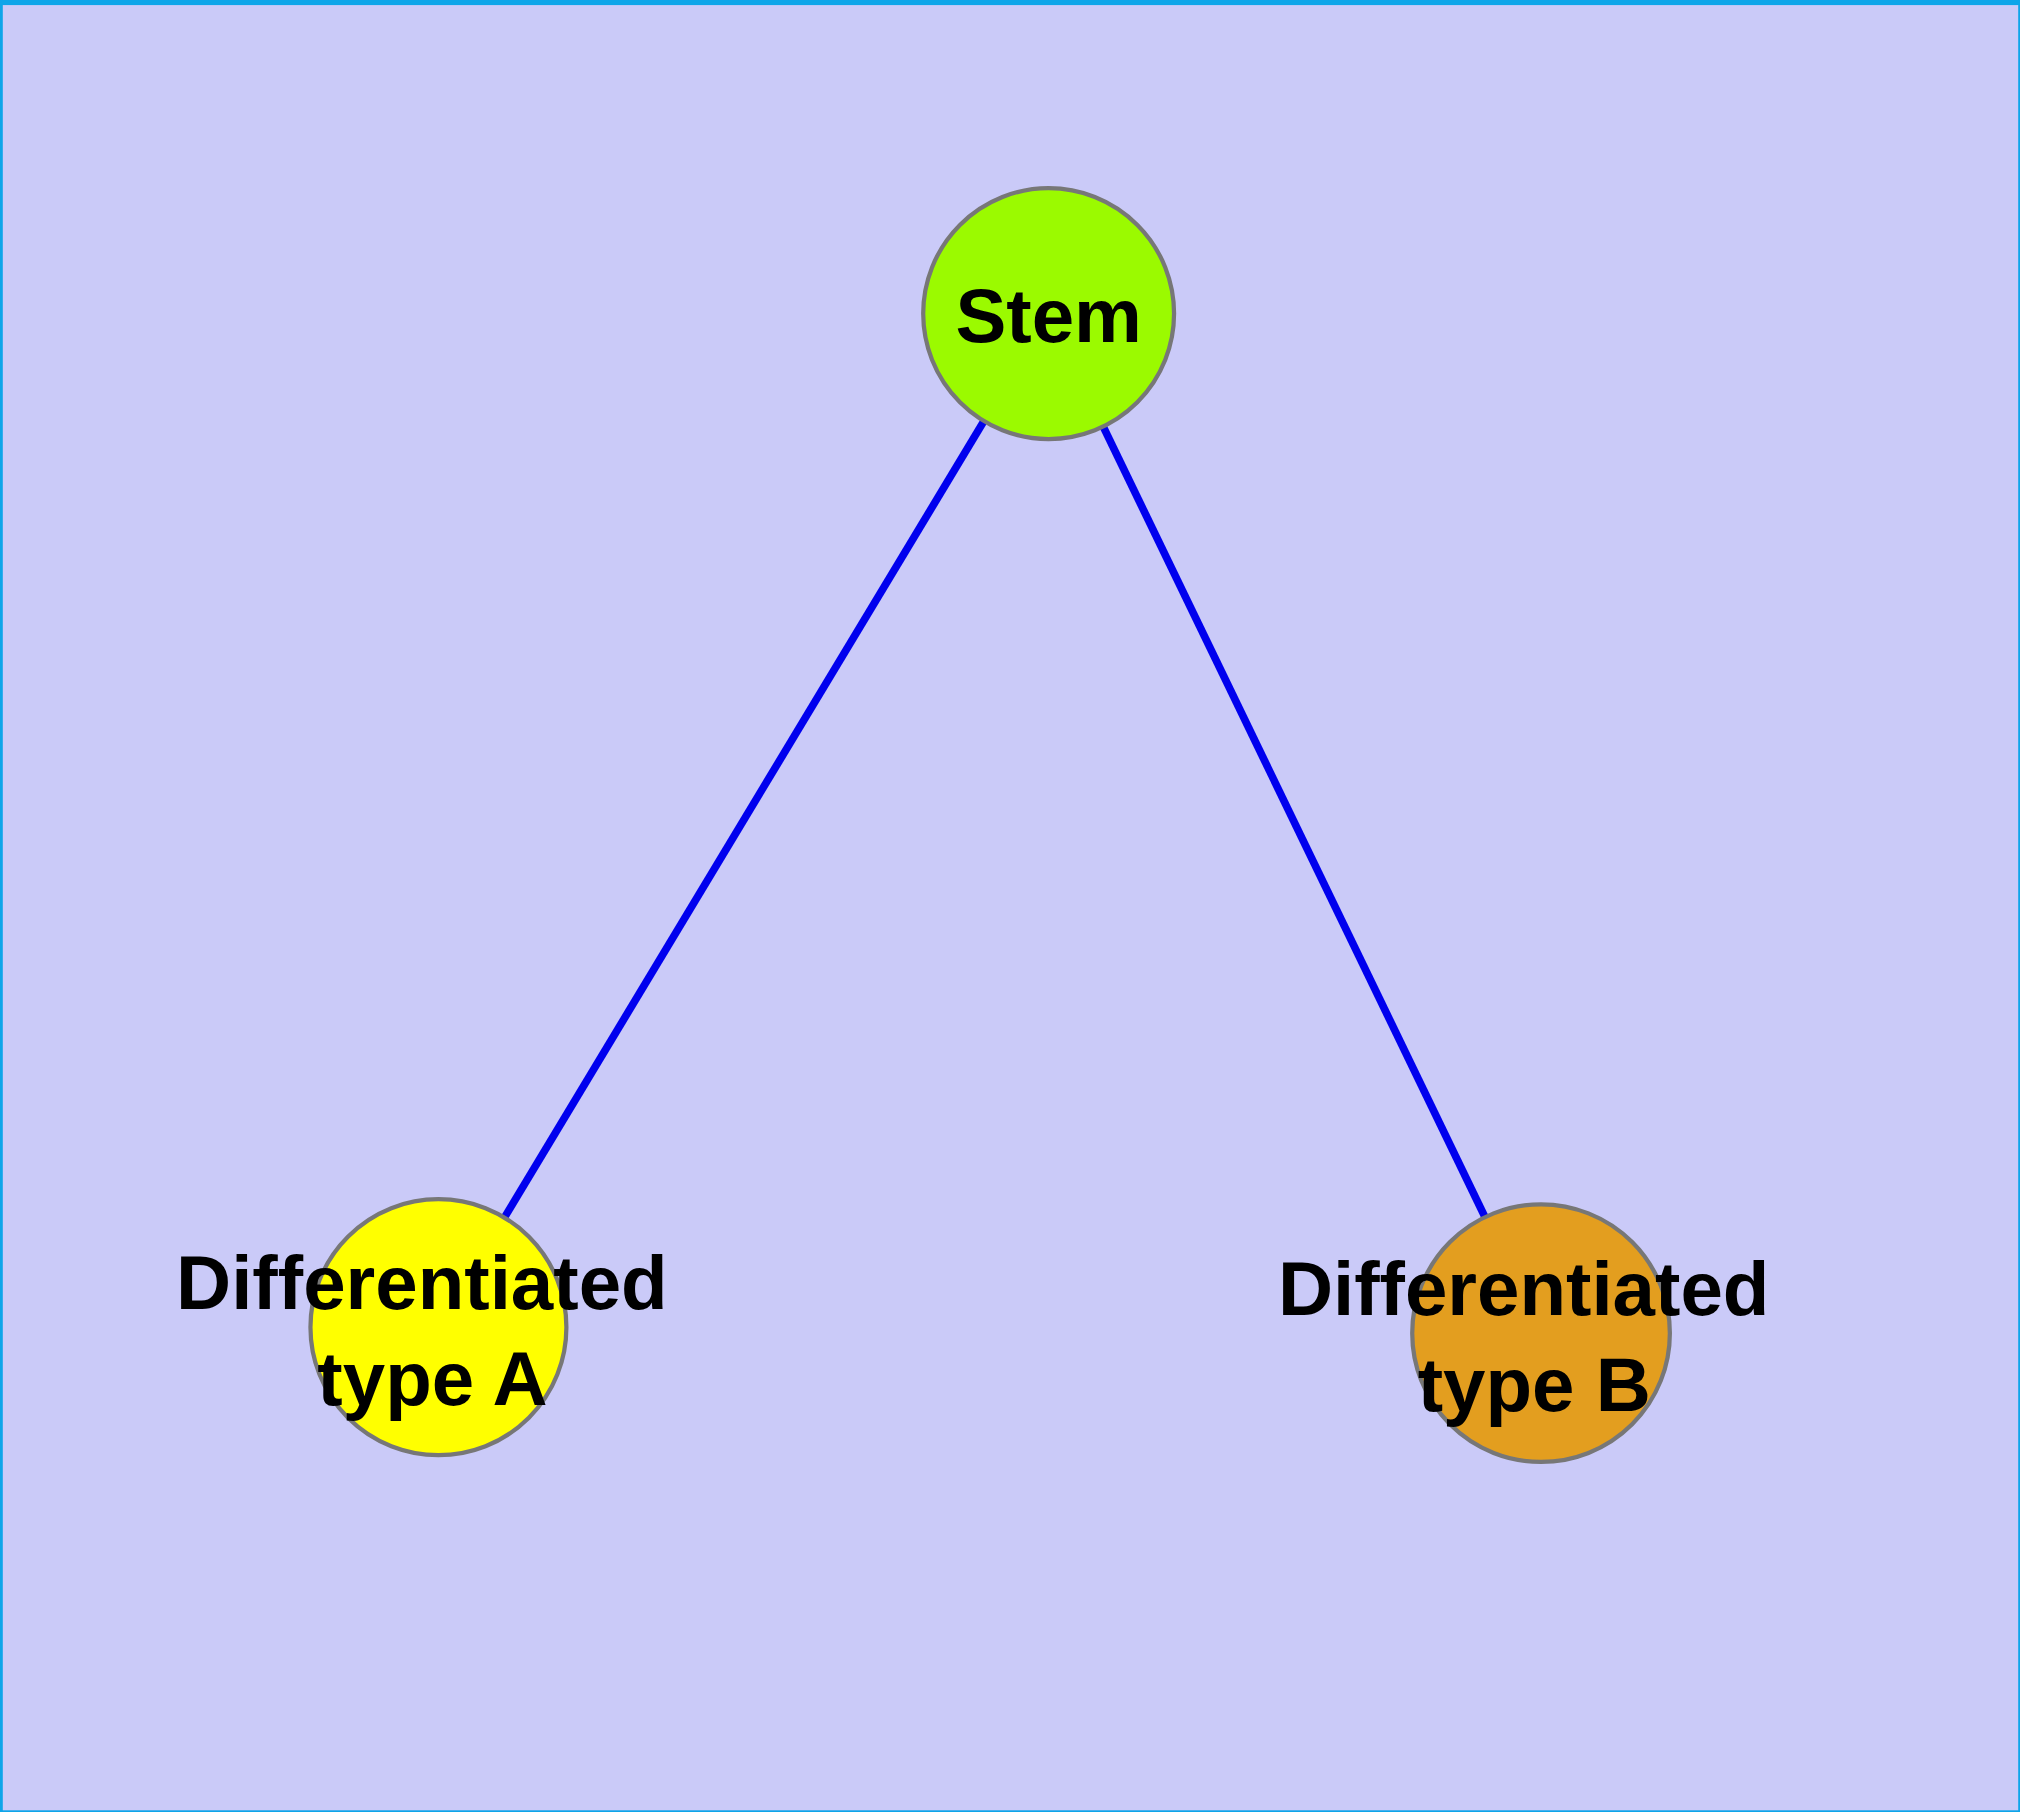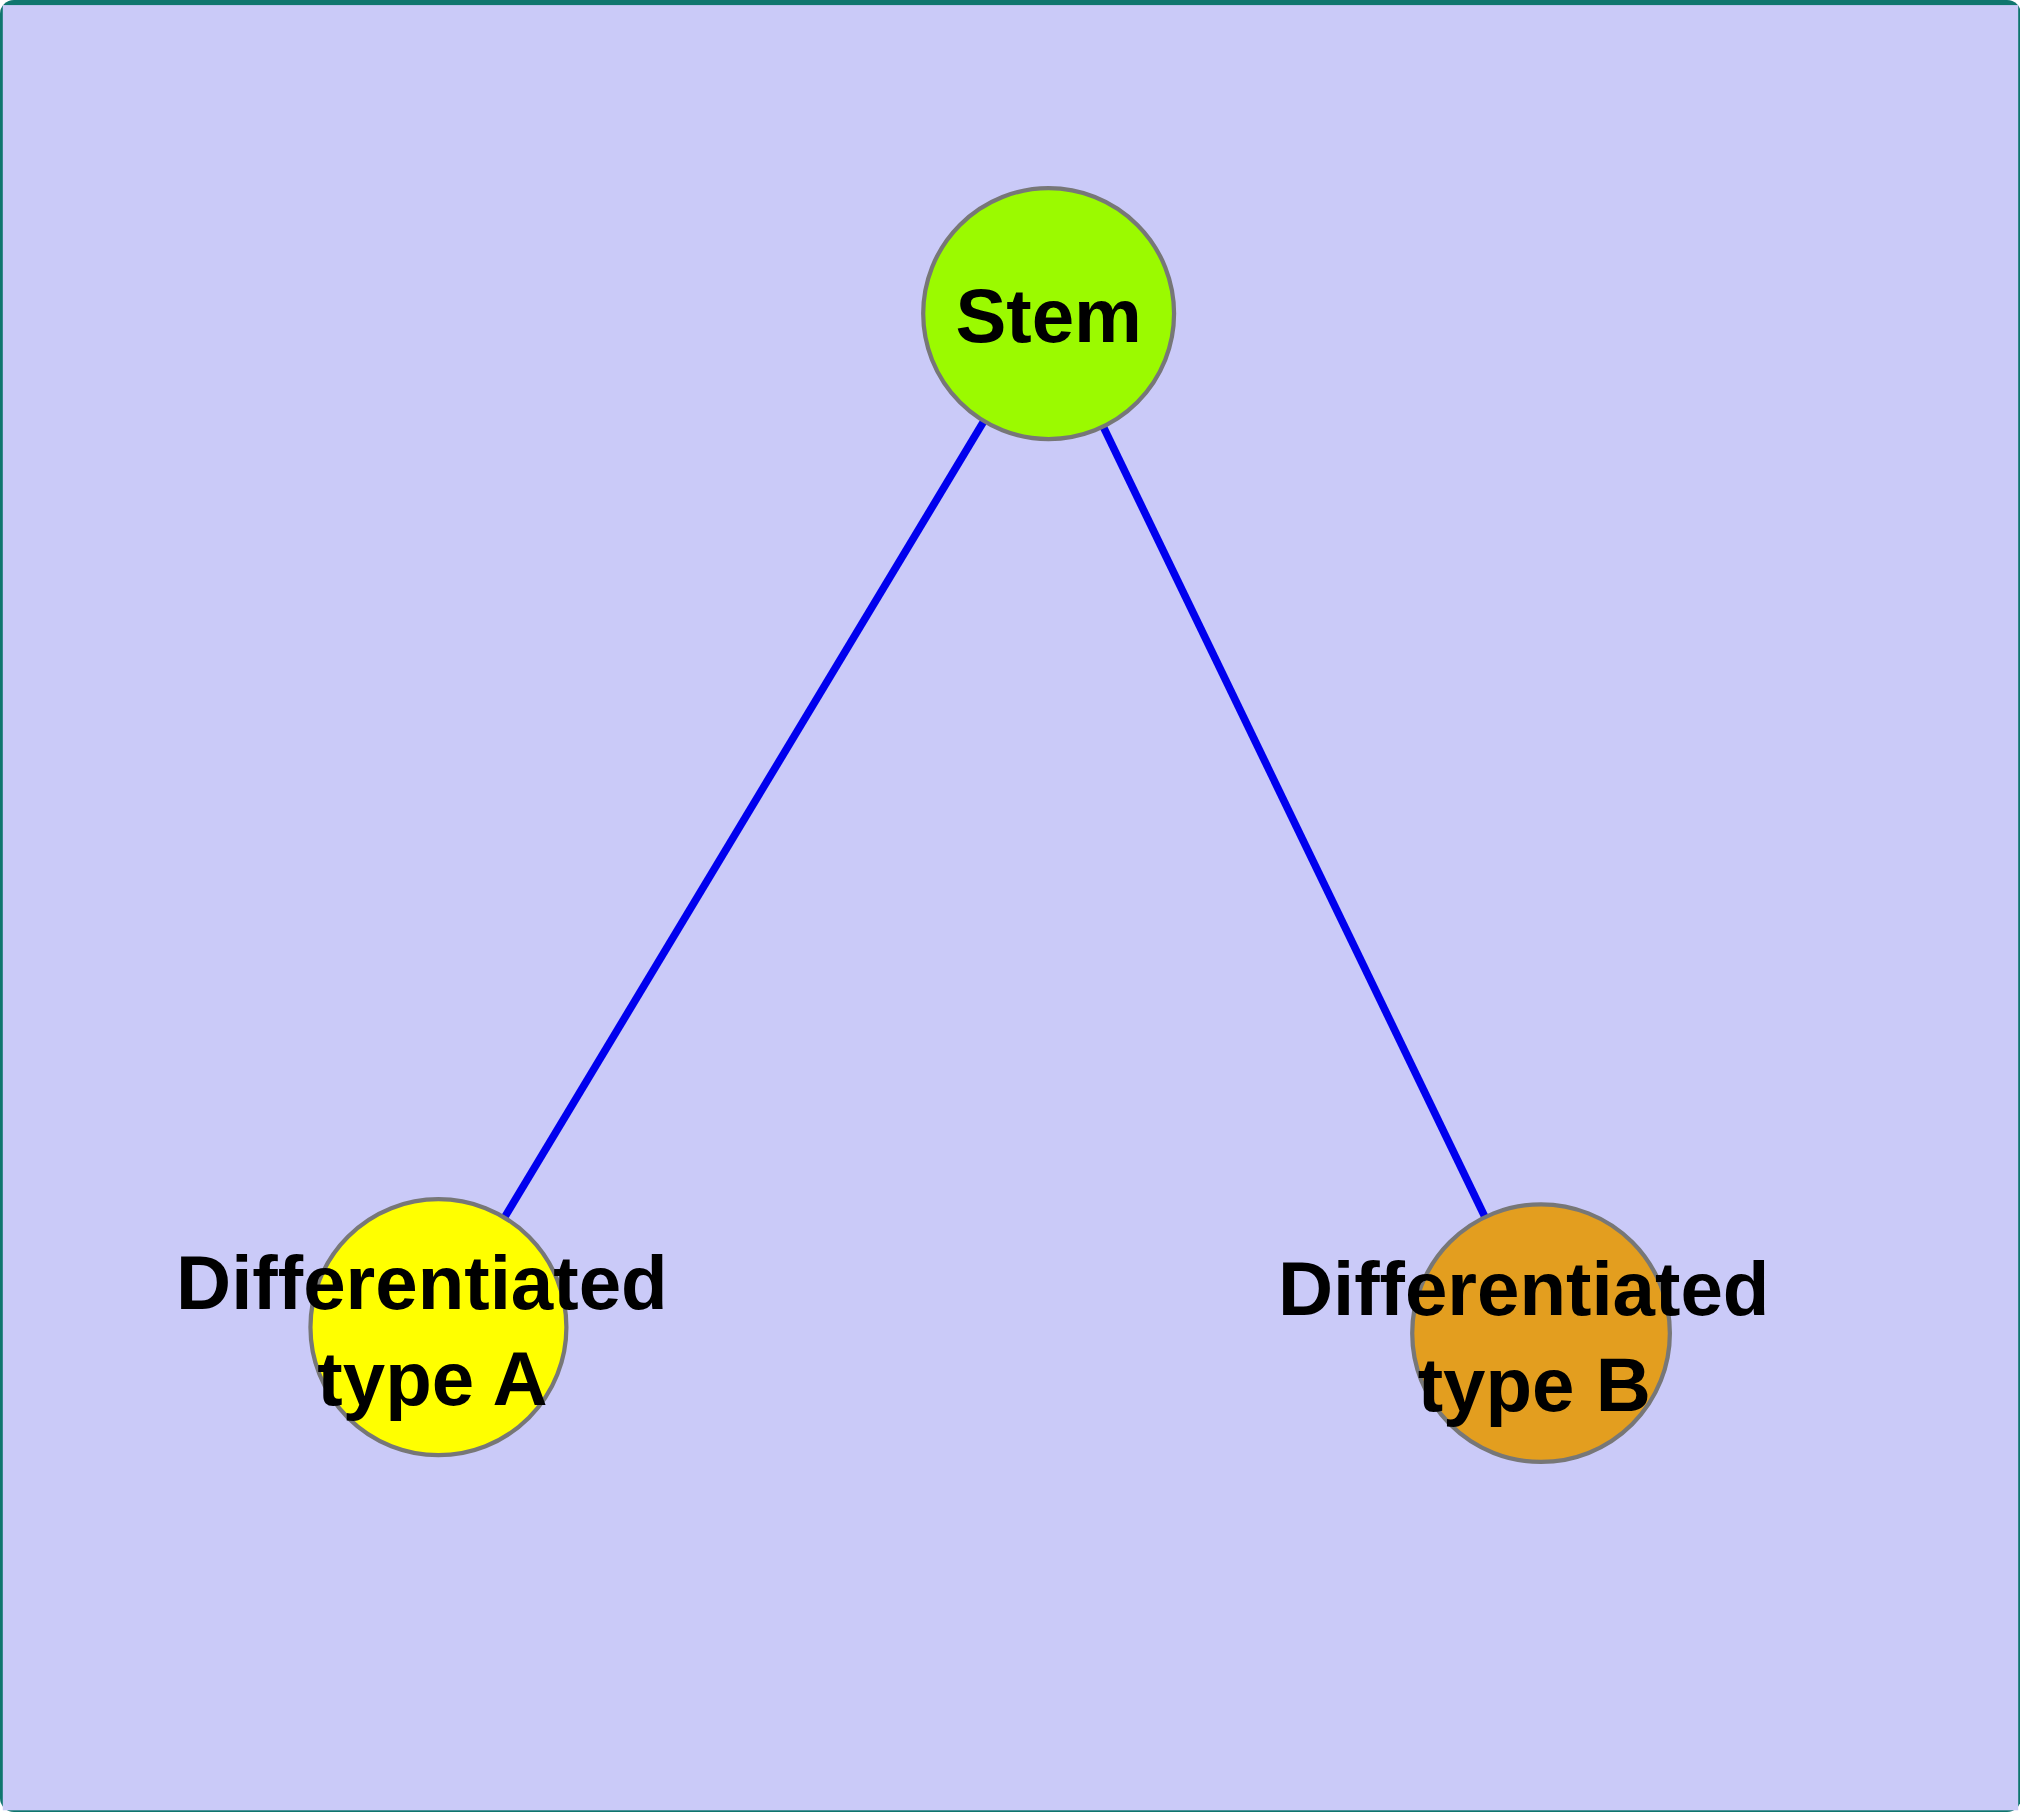--- a/index.html
+++ b/index.html
@@ -4,22 +4,21 @@
 <style>
   html, body {
     margin: 0;
     padding: 0;
     background: #ffffff;
   }
   .stage {
     width: 2021px;
     height: 1812px;
     position: relative;
-    background: #0f766e;
-    border-radius: 14px;
+    background: #0ea5e9;
   }
   svg {
     display: block;
     width: 2021px;
     height: 1812px;
   }
   .edge {
     stroke-width: 9px;
     fill: none;
   }

